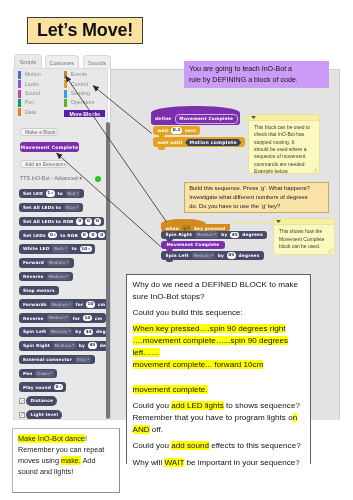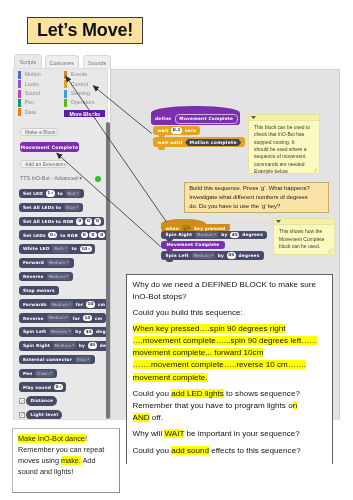--- a/index.html
+++ b/index.html
@@ -103,21 +103,21 @@
     background:#cb9bf7;display:flex;align-items:center;}
   .callout-purple p{margin:0;padding:0 5px;font-size:7.1px;color:#141414;line-height:11px;white-space:pre-line;}
 
   
   .note{position:absolute;background:#fbf9c0;border:1px solid #e6e2a0;
     box-sizing:border-box;}
   .note p{margin:0;padding:3.4px 9px 0 5px;font-size:4.95px;color:#3d3d2c;
     line-height:7.3px;}
 
   
-  .qbox{position:absolute;left:125.5px;top:273.5px;width:207px;height:190px;
+  .qbox{position:absolute;left:125.5px;top:273.5px;width:185px;height:190px;
     background:#fff;border:1px solid #606060;border-bottom:none;
     box-sizing:border-box;padding:4px 6px 0 6px;}
   .qbox p{margin:0 0 4.2px 0;font-size:8.1px;color:#111;line-height:12.1px;}
   .hl{background:#ffff00;}
 
   .challenge{position:absolute;left:12px;top:428px;width:108px;height:65px;
     background:#fff;border:1px solid #b9b9b9;border-right-color:#8f8f8f;
     border-bottom-color:#8f8f8f;box-sizing:border-box;padding:3.5px 5px;z-index:5;}
   .challenge p{margin:0;font-size:7.3px;color:#1a1a1a;line-height:1.52;}
   .challenge .ch-head{font-weight:bold;margin-bottom:3.5px;letter-spacing:.1px;}
@@ -370,40 +370,44 @@
           <div class="blk blk-robot blk-round" style="left: 12.2px; top: 341.02px; height: 9.6px; padding: 0px 2.5px;">
             <span class="lbl">Light level</span>
           </div>
         </div>
 
     </div>
     <div style="position:absolute;left:96.9px;top:71px;width:3.9px;height:297px;background:#75757e;border-radius:2px;"></div>
 
   </div>
 
+  <div class="callout-purple">
+    <p>You are going to teach InO-Bot a
+rule by DEFINING a block of code.</p>
+  </div>
 
   <svg class="arrows" viewBox="0 0 353 500">
     <defs>
       <marker id="ah" markerWidth="7" markerHeight="7" refX="6" refY="3.5" orient="auto" markerUnits="userSpaceOnUse">
         <path d="M0,0.6 L6.4,3.5 L0,6.4 Z" fill="#2b2b2b"></path>
       </marker>
     </defs>
     <line x1="166.5" y1="222" x2="65.6" y2="76" stroke="#2b2b2b" stroke-width="0.8" marker-end="url(#ah)"></line>
     <line x1="151.8" y1="133.6" x2="93" y2="85.6" stroke="#2b2b2b" stroke-width="0.8" marker-end="url(#ah)"></line>
     <line x1="160.6" y1="246.6" x2="56.5" y2="153" stroke="#2b2b2b" stroke-width="0.8" marker-end="url(#ah)"></line>
   </svg>
 
   <div class="qbox">
     <div id="questions">
         <p><span>Why do we need a DEFINED BLOCK to make sure InO-Bot stops?</span></p>
         <p><span>Could you build this sequence:</span></p>
-        <p><span class="hl">When key pressed….spin 90 degrees right</span><br><span class="hl">….movement complete…...spin 90 degrees left……</span><br><span class="hl">movement complete... forward 10cm</span><br><span class="hl">…….movement complete…..reverse 10 cm…….</span><br><span class="hl">movement complete.</span></p>
+        <p><span class="hl">When key pressed….spin 90 degrees right</span><br><span class="hl">….movement complete…...spin 90 degrees left……</span><br><span class="hl">movement complete... forward 10cm</span><br><br><span class="hl">movement complete.</span></p>
         <p><span>Could you </span><span class="hl">add LED lights</span><span> to shows sequence?</span><br><span>Remember that you have to program lights o</span><span class="hl">n</span><br><span class="hl">AND</span><span> off.</span></p>
+        <p><span>Could you </span><span class="hl">add sound</span><span> effects to this sequence?</span></p>
         <p><span>Why will </span><span class="hl">WAIT</span><span> be important in your sequence?</span></p>
-        <p><span>Could you </span><span class="hl">add sound</span><span> effects to this sequence?</span></p>
       </div>
   </div>
 
   <div class="challenge">
     <p id="challenge-body"><span class="hl">Make InO-Bot dance</span><span>! Remember you can repeat moves using </span><span class="hl">make.</span><span> Add sound and lights!</span></p>
   </div>
 
 </div>
 
 </body></html>

